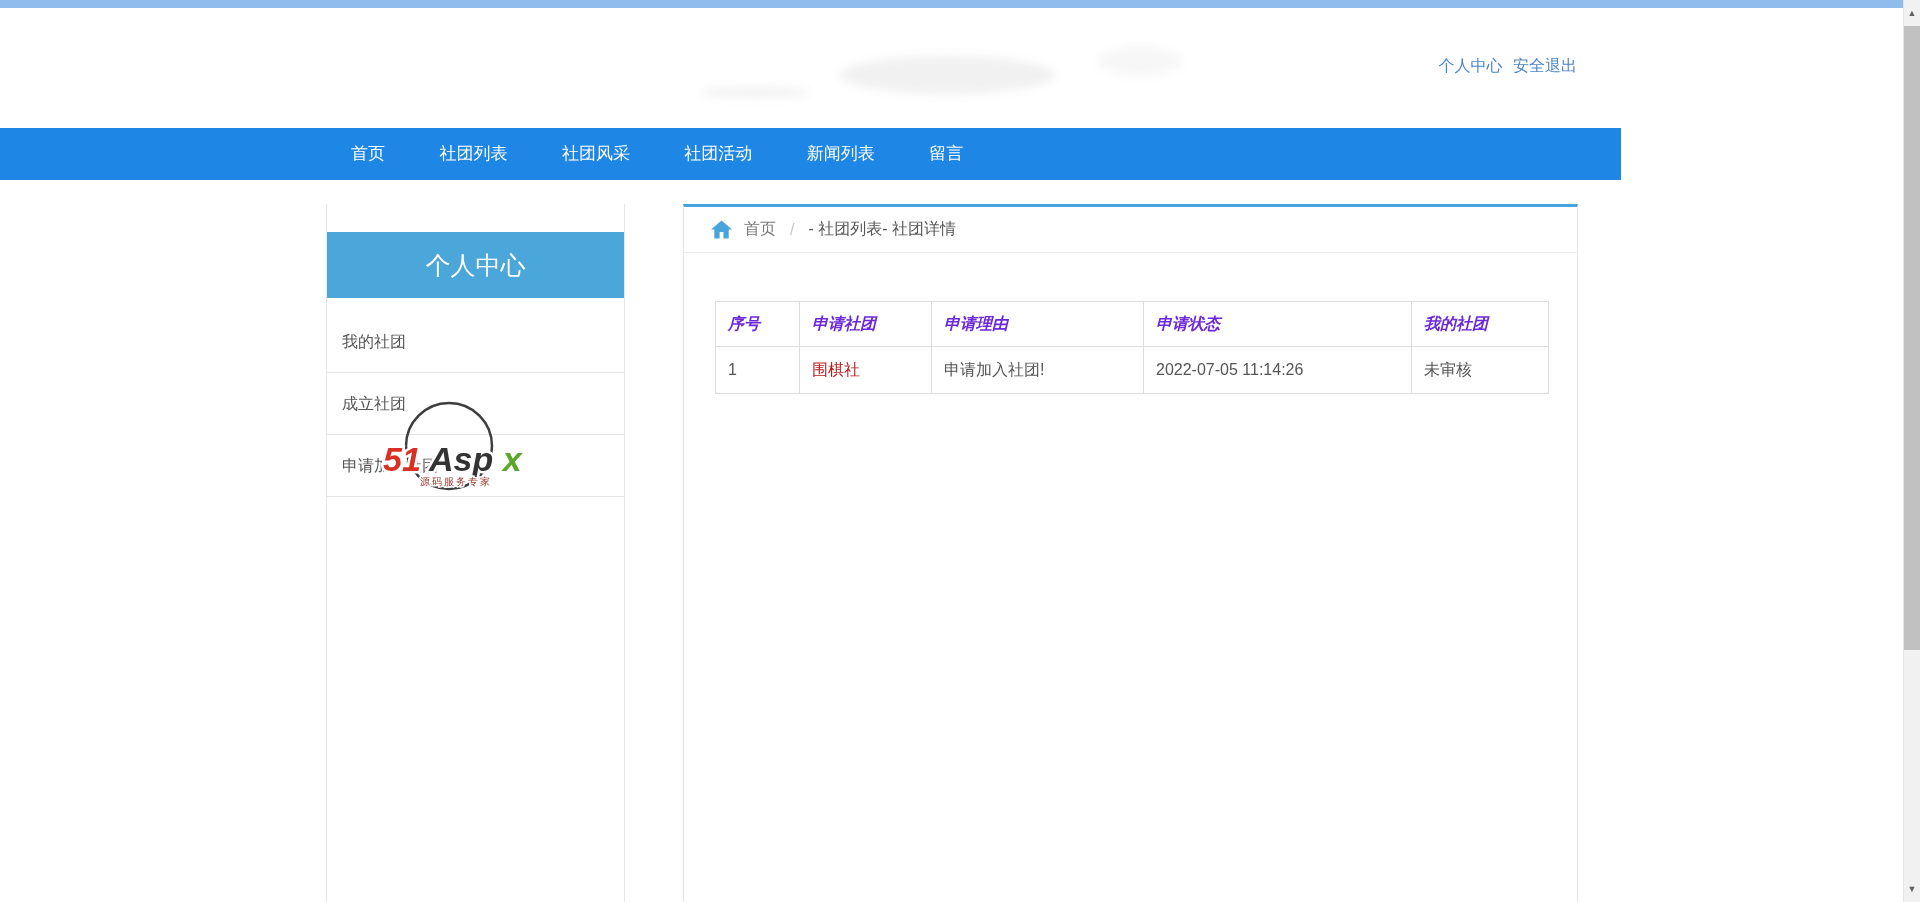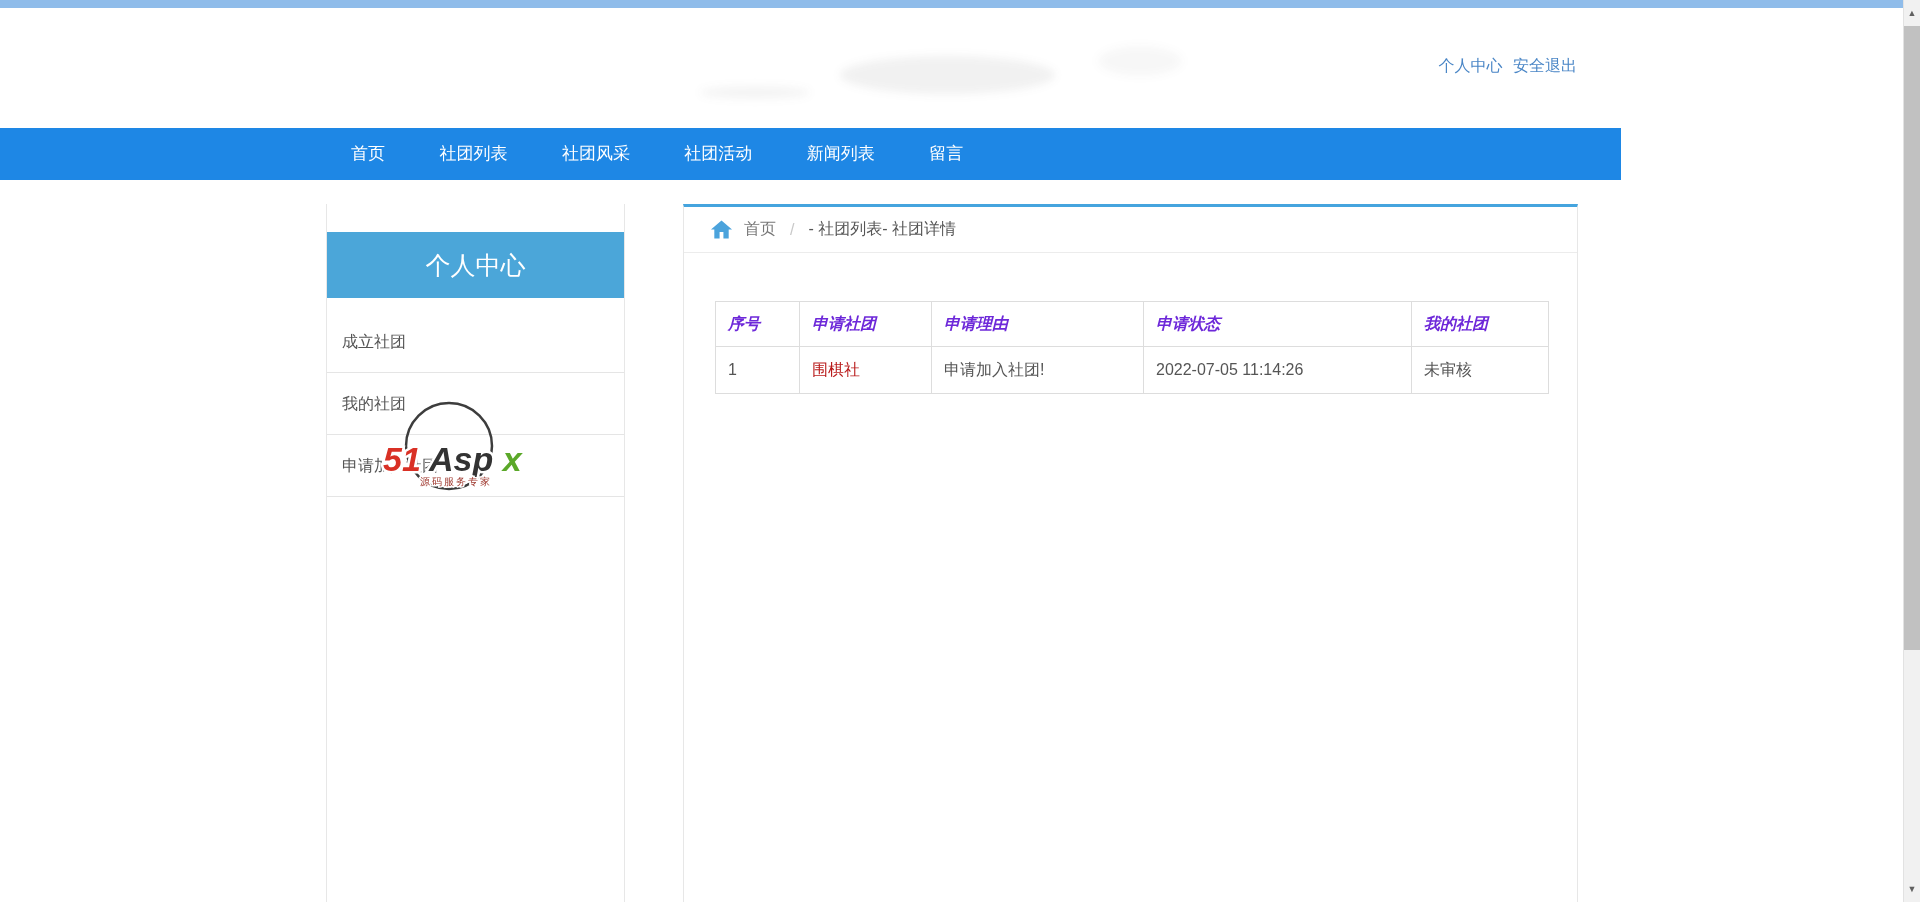--- a/index.html
+++ b/index.html
@@ -94,22 +94,22 @@
       <span class="nav-item">社团风采</span>
       <span class="nav-item">社团活动</span>
       <span class="nav-item">新闻列表</span>
       <span class="nav-item">留言</span>
     </div>
   </div>
 
   <div class="sidebar">
     <div class="sidebar-title">个人中心</div>
     <div class="sidebar-menu">
+      <div class="side-item">我的社团</div>
       <div class="side-item">成立社团</div>
-      <div class="side-item">我的社团</div>
       <div class="side-item">申请加入社团</div>
     </div>
   </div>
 
   <svg class="watermark" viewBox="0 0 150 102" overflow="visible">
     <circle cx="69" cy="48" r="43" fill="none" stroke="#3d3d3d" stroke-width="2.5"></circle>
     <text x="3" y="73" font-size="34" font-weight="bold" font-style="italic" stroke="#ffffff" stroke-width="5" paint-order="stroke" font-family="Liberation Sans, DejaVu Sans, sans-serif">
       <tspan fill="#D93025">51</tspan>
       <tspan fill="#333333">Asp</tspan>
       <tspan fill="#5BA829">x</tspan>

